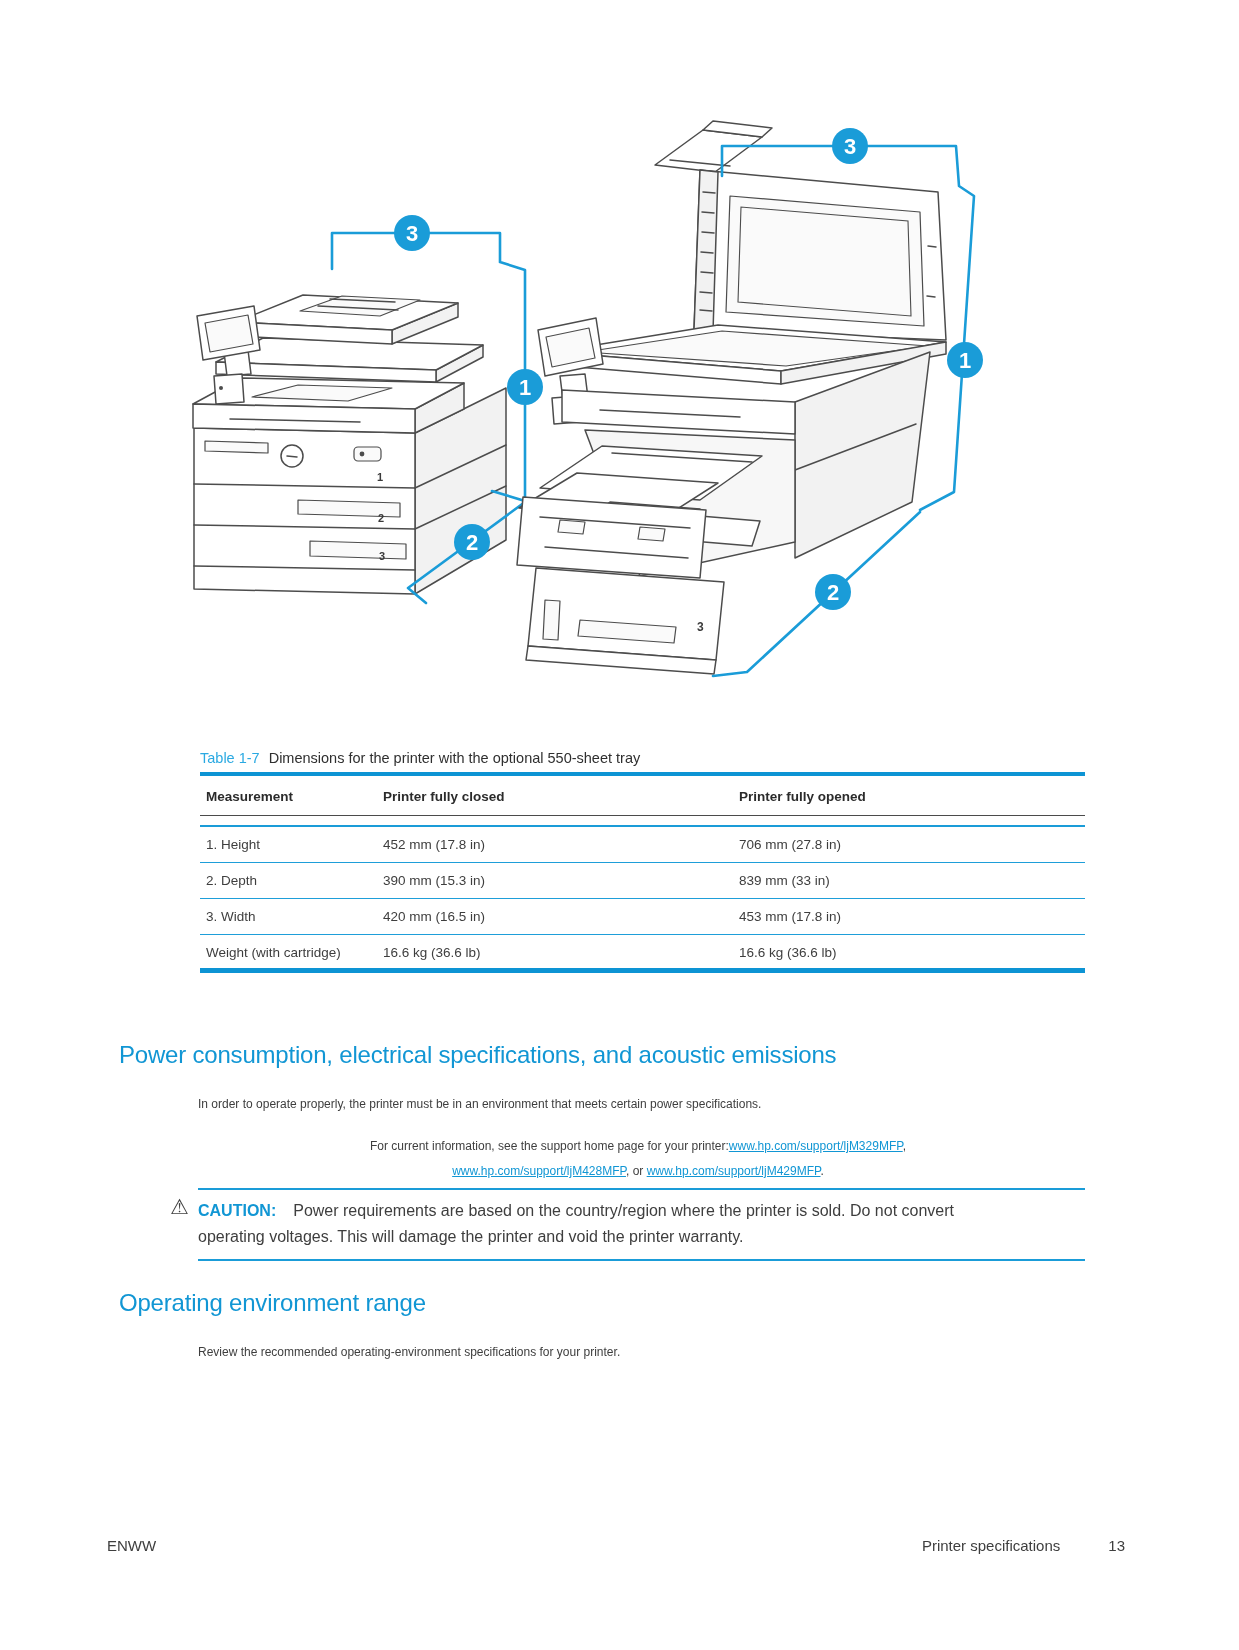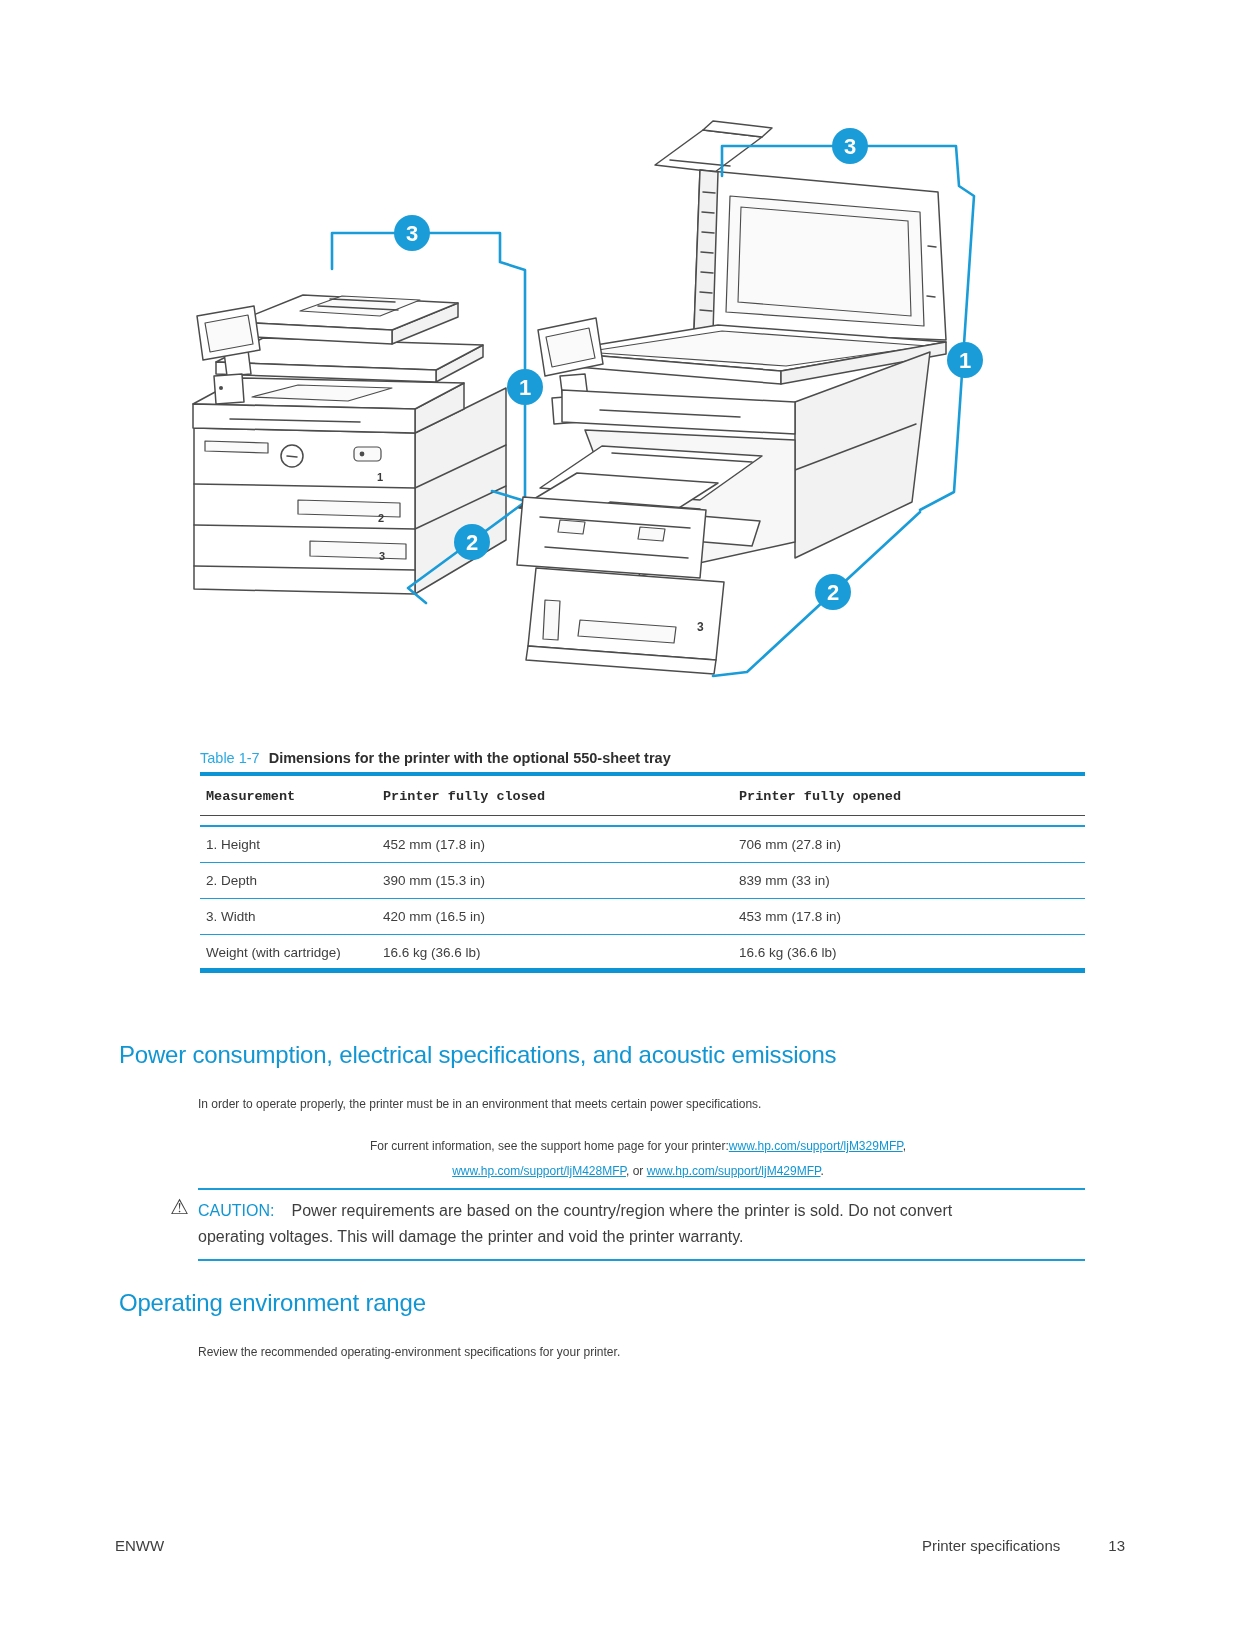--- a/index.html
+++ b/index.html
@@ -15,46 +15,46 @@
   .fg{fill:#f2f2f2;stroke:#4c4c4c;stroke-width:1.5;stroke-linejoin:round;}
   .fl{fill:#fafafa;stroke:#4c4c4c;stroke-width:1.2;stroke-linejoin:round;}
   .dim{fill:none;stroke:#1a9cd8;stroke-width:2.6;stroke-linecap:round;stroke-linejoin:round;}
   .co{fill:#1a9cd8;stroke:none;}
   .cot{fill:#ffffff;font:700 22px "Liberation Sans",sans-serif;text-anchor:middle;}
   .plbl{fill:#3a3a3a;font:700 11px "Liberation Sans",sans-serif;}
   .plbl2{fill:#3a3a3a;font:700 12px "Liberation Sans",sans-serif;}
   
   .tbl-title{position:absolute;left:200px;top:750px;font-size:14.5px;}
   .tbl-title .tlabel{color:#2aa9e2;margin-right:9px;}
-  .tbl-title .ttext{color:#2f2f2f;font-weight:700;}
+  .tbl-title .ttext{color:#2f2f2f;font-weight:400;}
   .tbl{position:absolute;left:200px;top:772px;width:885px;
        border-top:4px solid #0d94d4;border-bottom:5px solid #0d94d4;font-size:13.5px;}
   .t-row{display:grid;grid-template-columns:177px 356px 1fr;}
   .t-head{border-bottom:1px solid #4b4b4b;}
-  .t-head .tc{padding:13px 6px 11px 6px;font-weight:700;color:#2b2b2b;font-family:Liberation Mono, monospace;}
+  .t-head .tc{padding:13px 6px 11px 6px;font-weight:700;color:#2b2b2b;}
   .t-body{border-top:2px solid #1a9cd8;margin-top:9px;}
   .t-body .t-row + .t-row{border-top:1px solid #1e9ed9;}
   .t-body .tc{padding:10px 6px 10px 6px;color:#3e3e3e;}
   .t-body .t-row:last-child .tc{padding-bottom:8px;}
   
   h2{margin:12px;font-size:24px;font-weight:500;color:#1196d4;letter-spacing:-0.2px;line-height:1.2;}
   .h2-power{left:107px;top:1029px;width:1000px;}
   .h2-oper{left:107px;top:1277px;width:800px;}
   .body-p{font-size:12px;line-height:25px;color:#3e3e3e;}
   .p1{left:198px;top:1080px;width:880px;}
   .p2{left:198px;top:1122px;width:880px;text-align:center;}
   a.doclink{color:#1196d4;text-decoration:underline;cursor:pointer;}
   .caution{left:198px;top:1188px;width:887px;border-top:2px solid #1a9cd8;border-bottom:2px solid #1a9cd8;
            padding:8px 0 9px 0;font-size:16px;line-height:26px;color:#3e3e3e;}
   .caution .cicon{position:absolute;left:-28px;top:7px;font-family:"DejaVu Sans",sans-serif;
                   font-size:21px;color:#3f3f3f;line-height:1;}
-  .caution .clabel{color:#1196d4;font-weight:400;margin-right:17px;text-align:center;}
+  .caution .clabel{color:#1196d4;font-weight:700;margin-right:17px;text-align:center;}
   .p3{left:198px;top:1328px;width:880px;}
   
-  .footer-left{left:107px;top:1537px;font-size:15px;color:#3e3e3e;margin-left:8px;}
+  .footer-left{left:107px;top:1537px;font-size:15px;color:#3e3e3e;}
   .footer-right{right:114px;top:1537px;font-size:15px;color:#3e3e3e;display:flex;gap:48px;}
 </style>
 </head>
 <body>
 
 <div class="page">
 
   <svg class="fig-svg" viewBox="140 85 960 615">
 
     <g>

